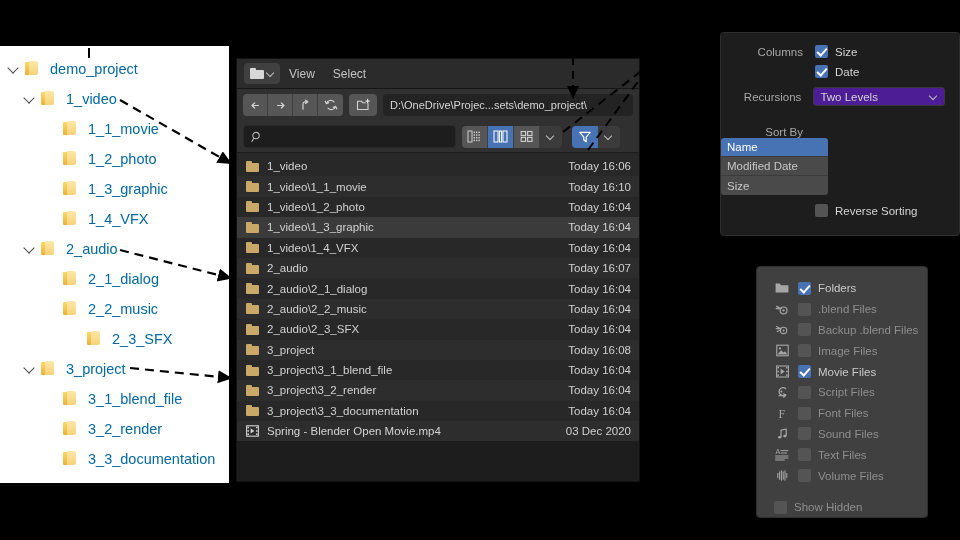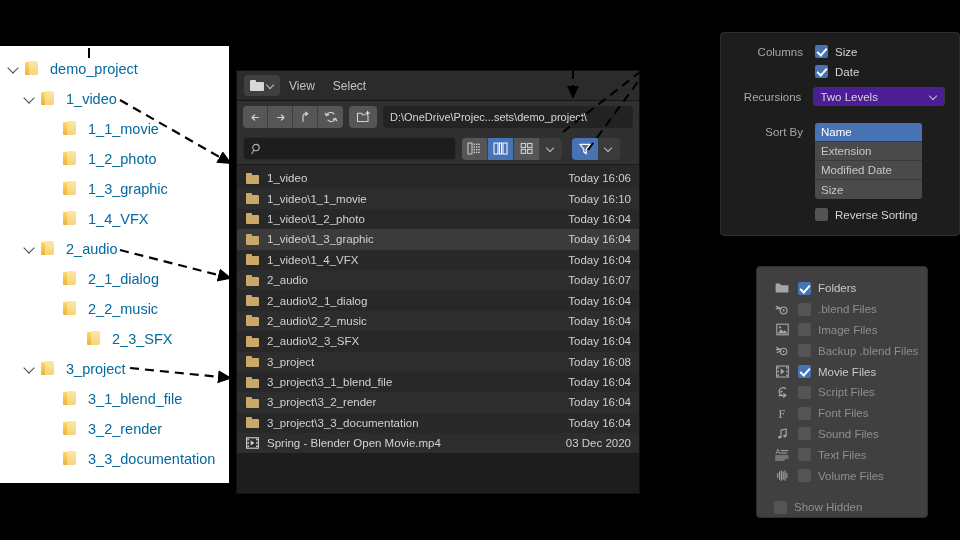--- a/index.html
+++ b/index.html
@@ -46,21 +46,20 @@
     background: linear-gradient(180deg,#fde8a8,#f6d277);
     border-radius: 0 2px 2px 0;
   }
   .tw-label { line-height: 1; }
 
   
   #file-browser {
     position: absolute; left: 236px; top: 58px; width: 404px; height: 424px;
     background: #1d1d1d;
     border: 1px solid #111111;
-    margin-top: 12px;
   }
   .fb-header {
     height: 30px; background: #2b2b2b; display: flex; align-items: center;
     padding-left: 7px; gap: 0px; border-bottom: 1px solid #161616;
   }
   .editor-type-btn {
     display: flex; align-items: center; gap: 3px;
     background: #404040; border-radius: 4px;
     height: 21px; padding: 0 5px 0 6px; cursor: pointer;
   }
@@ -501,28 +500,25 @@
         <div class="cbox on"></div>
         <div class="cbox-text">Date</div>
       </div>
       <div class="sp-row" style="margin-top:9px;">
         <div class="sp-label">Recursions</div>
         <div class="dropdown">
           <span>Two Levels</span>
           <span class="mini-chev"></span>
         </div>
       </div>
-      <div class="sp-row" style="align-items:flex-start;margin-top:17px;">
+      <div class="sp-row" style="align-items:flex-start;margin-top:17px;flex-direction:column;">
         <div class="sp-label" style="padding-top:3px;">Sort By</div>
         <div class="radio-list" id="sort-options">
             <div class="radio-item active">
               <span>Name</span>
-            </div>
-            <div class="radio-item">
-              <span>Extension</span>
             </div>
             <div class="radio-item">
               <span>Modified Date</span>
             </div>
             <div class="radio-item">
               <span>Size</span>
             </div>
           </div>
       </div>
       <div class="sp-row" style="margin-top:9px;">
@@ -550,39 +546,39 @@
               <circle cx="8.6" cy="7.4" r="3.4" fill="none" stroke="#a6a6a6" stroke-width="1.2"></circle>
               <circle cx="8.6" cy="7.4" r="1.1" fill="#a6a6a6"></circle>
               <path d="M1.2 5.6 H6.4 M1.6 3.4 L5.6 5.6" stroke="#a6a6a6" stroke-width="1.2" stroke-linecap="round" fill="none"></path>
             </svg>
           </span>
           <span class="cbox"></span>
           <span class="ff-text dim">.blend Files</span>
         </div>
         <div class="ff-row">
           <span class="ff-icon">
+            <svg width="14" height="13" viewBox="0 0 14 13">
+              <circle cx="8.6" cy="7.4" r="3.2" fill="none" stroke="#a6a6a6" stroke-width="1.1"></circle>
+              <circle cx="8.6" cy="7.4" r="1" fill="#a6a6a6"></circle>
+              <path d="M1.2 5.6 H6.2 M1.6 3.4 L5.4 5.6 M2.2 8.6 L5 7.2" stroke="#a6a6a6" stroke-width="1.1" stroke-linecap="round" fill="none"></path>
+            </svg>
+          </span>
+          <span class="cbox"></span>
+          <span class="ff-text dim">Backup .blend Files</span>
+        </div>
+        <div class="ff-row">
+          <span class="ff-icon">
             <svg width="13" height="13" viewBox="0 0 13 13">
               <rect x="0.8" y="1.2" width="11.4" height="10.6" fill="none" stroke="#a6a6a6" stroke-width="1.1"></rect>
               <circle cx="4" cy="4.4" r="1.1" fill="#a6a6a6"></circle>
               <path d="M1.4 10.4 L5.2 6.2 L7.4 8.6 L9 7.2 L11.6 10.4 z" fill="#a6a6a6"></path>
             </svg>
           </span>
           <span class="cbox"></span>
           <span class="ff-text dim">Image Files</span>
-        </div>
-        <div class="ff-row">
-          <span class="ff-icon">
-            <svg width="14" height="13" viewBox="0 0 14 13">
-              <circle cx="8.6" cy="7.4" r="3.2" fill="none" stroke="#a6a6a6" stroke-width="1.1"></circle>
-              <circle cx="8.6" cy="7.4" r="1" fill="#a6a6a6"></circle>
-              <path d="M1.2 5.6 H6.2 M1.6 3.4 L5.4 5.6 M2.2 8.6 L5 7.2" stroke="#a6a6a6" stroke-width="1.1" stroke-linecap="round" fill="none"></path>
-            </svg>
-          </span>
-          <span class="cbox"></span>
-          <span class="ff-text dim">Backup .blend Files</span>
         </div>
         <div class="ff-row">
           <span class="ff-icon">
             <svg width="13" height="13" viewBox="0 0 13 13">
               <rect x="0.6" y="1" width="11.8" height="11" fill="none" stroke="#a6a6a6" stroke-width="1.1"></rect>
               <g fill="#a6a6a6">
                 <rect x="1.4" y="2" width="1.6" height="1.5"></rect>
                 <rect x="1.4" y="5.8" width="1.6" height="1.5"></rect>
                 <rect x="1.4" y="9.4" width="1.6" height="1.5"></rect>
                 <rect x="10" y="2" width="1.6" height="1.5"></rect>

